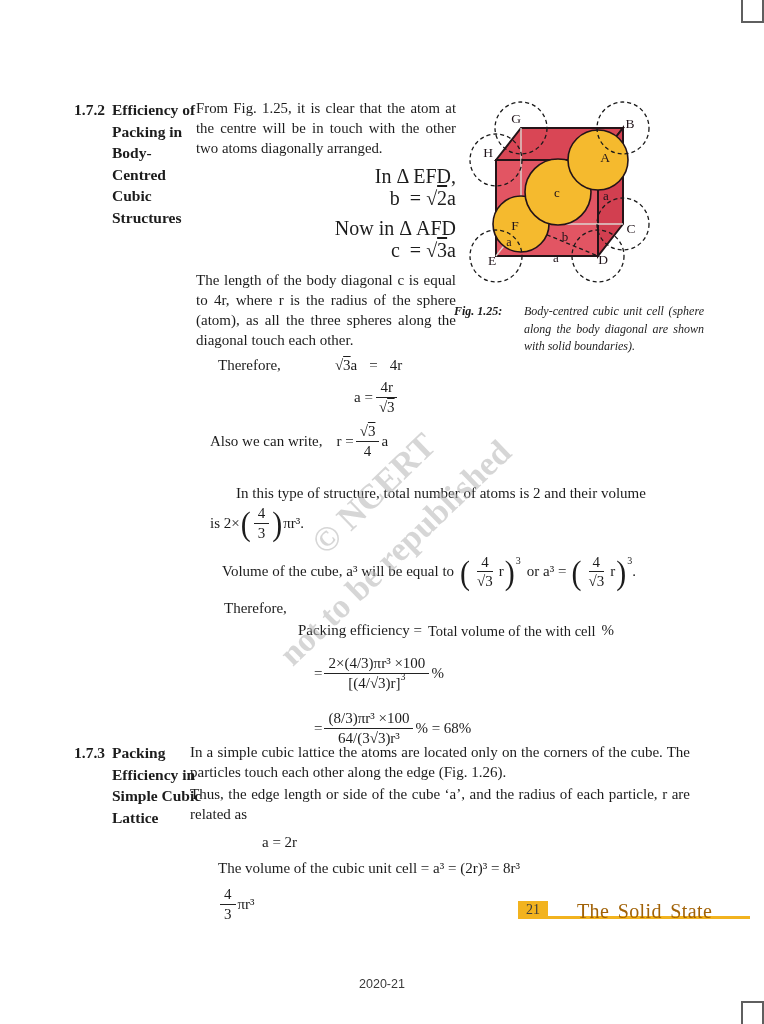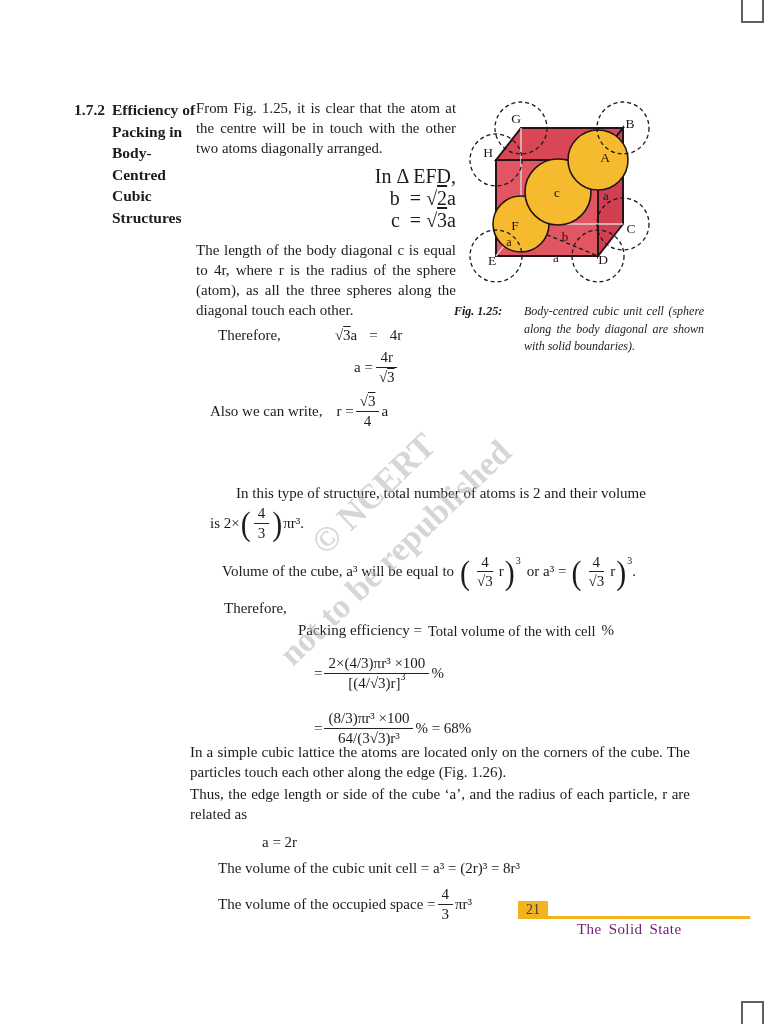--- a/index.html
+++ b/index.html
@@ -40,21 +40,21 @@
 
   
   .figcap{display:flex;font-style:italic;font-size:12px;line-height:17.5px;}
   .figcap .cl{flex:0 0 70px;font-weight:bold;white-space:nowrap;}
   .figcap .ct{width:180px;text-align:justify;}
 
   
   .f-line{position:absolute;background:#f2b31f;}
   .f-pgblock{position:absolute;background:#f2b31f;display:flex;align-items:center;
              justify-content:center;font-size:14px;color:#3c3c3c;}
-  .f-title{position:absolute;font-size:15px;color:#701a75;letter-spacing:.4px;word-spacing:3px;margin-top:21px;}
+  .f-title{position:absolute;font-size:20px;color:#a16207;letter-spacing:.4px;word-spacing:3px;}
   .year{position:absolute;left:0;top:977px;width:764px;text-align:center;
         font-family:"Liberation Sans",sans-serif;font-size:12.5px;color:#3a3a3a;}
 
   svg text{font-family:"Liberation Serif",serif;fill:#20141a;}
 </style>
 </head>
 <body>
 
 <div class="page">
 
@@ -72,20 +72,21 @@
       <span class="hl">Structures</span>
     </span>
   </div>
 
   <div class="abs" style="left:196px;top:99px;width:260px;">
     <div class="p just">From Fig. 1.25, it is clear that the atom at the centre will be in touch with the other two atoms diagonally arranged.</div>
 
     <div style="margin:7px 0 0 44px;">
       <div class="eqline">In Δ EFD,</div>
       <div class="eqline"><span>b  = </span><span>√</span><span class="ovl">2</span><span>a</span></div>
+      <div class="eqline" style="margin-top:8px;">Now in Δ AFD</div>
       <div class="eqline"><span>c  = </span><span>√</span><span class="ovl">3</span><span>a</span></div>
     </div>
 
     <div class="p just" style="margin-top:9px;line-height:20px;font-size:15px;">The length of the body diagonal c is equal to 4r, where r is the radius of the sphere (atom), as all the three spheres along the diagonal touch each other.</div>
 
     <div class="row" style="margin-top:7px;font-size:15px;">
       <span style="margin-left:22px;">Therefore,</span>
       <span style="margin-left:54px;"><span>√</span><span class="ovl">3</span><span>a</span></span>
       <span style="margin-left:12px;">=</span>
       <span style="margin-left:12px;">4r</span>
@@ -219,38 +220,47 @@
     <div class="row" style="margin-top:18px;margin-left:118px;">
       <span>=</span>
       <span class="frac">
         <span class="fn nowrap">(8/3)πr³ ×100</span>
         <span class="fd nowrap">64/(3√3)r³</span>
       </span>
       <span class="nowrap">% = 68%</span>
     </div>
   </div>
 
+  <div class="abs sechead" style="left:74px;top:742px;width:150px;">
+    <span class="num">1.7.3</span>
+    <span>
+      <span class="hl">Packing</span>
+      <span class="hl">Efficiency in</span>
+      <span class="hl">Simple Cubic</span>
+      <span class="hl">Lattice</span>
+    </span>
+  </div>
 
   <div class="abs" style="left:190px;top:742px;width:500px;font-size:15px;line-height:20px;">
     <div class="just">In a simple cubic lattice the atoms are located only on the corners of the cube. The particles touch each other along the edge (Fig. 1.26).</div>
     <div class="just" style="margin-top:2px;">Thus, the edge length or side of the cube ‘a’, and the radius of each particle, r are related as</div>
     <div style="margin-top:8px;margin-left:72px;">a = 2r</div>
     <div style="margin-top:6px;margin-left:28px;">The volume of the cubic unit cell = a³ = (2r)³ = 8r³</div>
     <div class="row" style="margin-top:8px;margin-left:28px;">
-      <span>The volume of the occupied space = </span>
       <span class="frac">
         <span class="fn">4</span>
         <span class="fd">3</span>
       </span>
       <span>πr³</span>
     </div>
   </div>
 
   <div class="wm" style="left:296px;top:474px;font-size:35px;">© NCERT</div>
   <div class="wm" style="left:242px;top:534px;font-size:34px;">not to be republished</div>
 
   <div class="f-line" style="left:536px;top:915.5px;width:214px;height:3.5px;"></div>
   <div class="f-pgblock" style="left:518px;top:901px;width:30px;height:18px;">
     <span>21</span>
   </div>
   <div class="f-title" style="left:577px;top:900px;">The Solid State</div>
 
+  <div class="year">2020-21</div>
 </div>
 
 </body></html>

